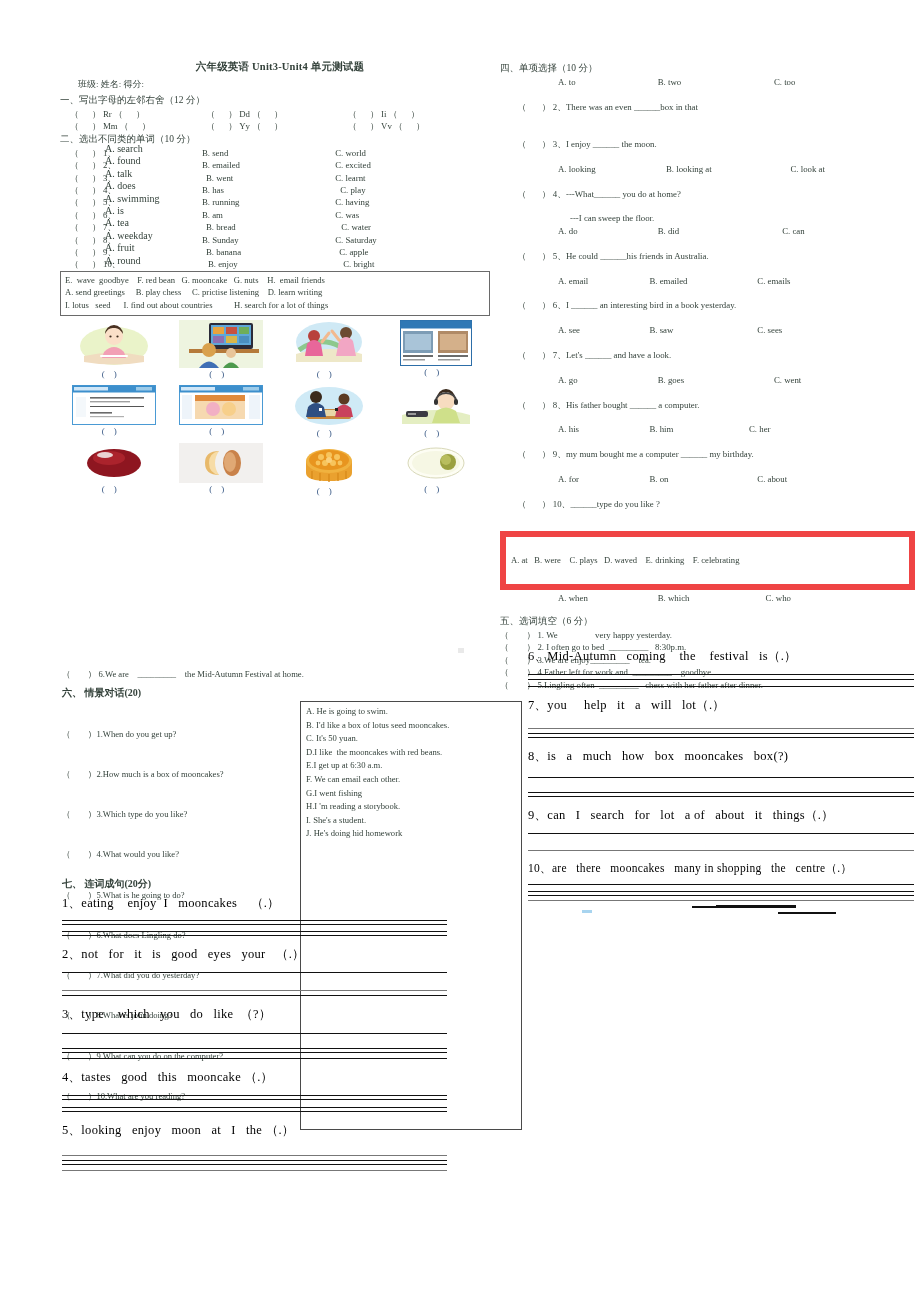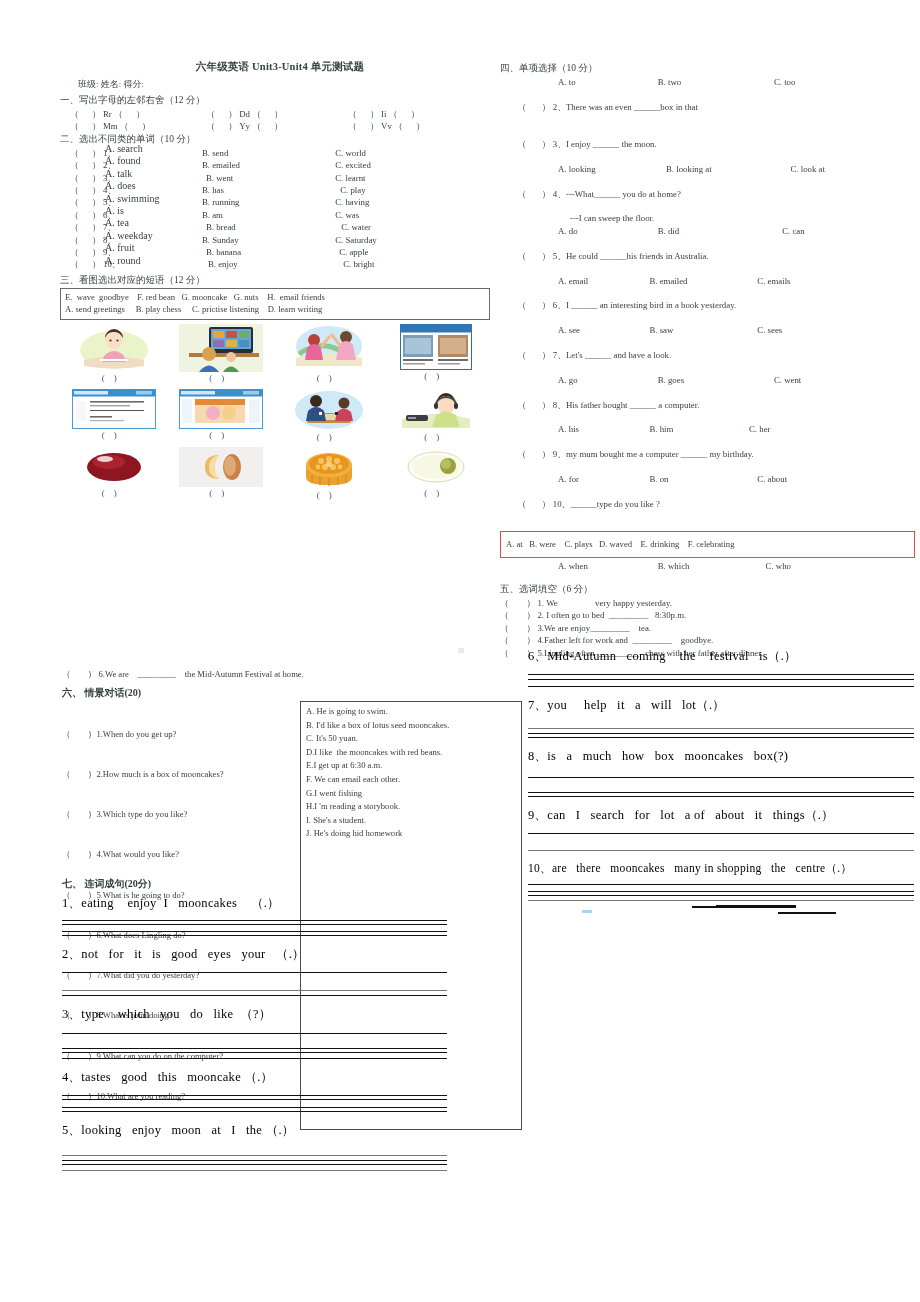--- a/index.html
+++ b/index.html
@@ -19,21 +19,21 @@
   .sechead{font-size:9.5px;font-weight:400;margin:2px 0 1px 0;}
   .sechead.bold{font-weight:700;}
   .qline{font-size:8.8px;line-height:12.4px;white-space:pre;}
 
   table.q{border-collapse:collapse;font-size:8.8px;line-height:12.4px;width:100%;}
   table.q td{padding:0;vertical-align:top;white-space:pre;}
 
   .bank{border:1px solid #6a6a6a;padding:2px 4px 3px 4px;font-size:8.6px;line-height:12.6px;}
   .bank div{white-space:pre;}
 
-  .bank2{border:1px solid #ef4444;padding:6px 5px;font-size:8.6px;line-height:13px;white-space:pre;}
+  .bank2{border:6px solid #ef4444;padding:17px 5px;font-size:8.6px;line-height:13px;white-space:pre;}
 
   .grid{margin-top:4px;}
   .gridrow{display:flex;}
   .gcell{width:25%;display:flex;flex-direction:column;align-items:center;}
   .thumb{display:flex;align-items:center;justify-content:center;overflow:hidden;}
   .paren{font-size:9px;color:#3a5a86;letter-spacing:9px;margin:1px 0 3px 0;line-height:10px;}
   .paren i{font-style:normal;}
 
   .dlg{display:flex;gap:10px;margin-top:1px;}
   .dlg-l{width:228px;font-size:8.6px;line-height:13.4px;white-space:pre;}
@@ -127,24 +127,24 @@
       <tr>
             <td style="padding-left:10px;">（      ） 10、</td>
             <td style="padding-left:6px;">B. enjoy</td>
             <td style="padding-left:8px;">C. bright</td>
           </tr>
     </tbody>
       </table>
 
     <div class="abs" style="left:45px;top:0;width:0;height:0;"></div>
 
-    <div class="sechead" style="margin-top:3px;">三、看图选出对应的短语（12 分）</div>
     <div class="bank">
       <div>E.  wave  goodbye    F. red bean   G. mooncake   G. nuts    H.  email friends</div>
       <div>A. send greetings     B. play chess     C. prictise listening    D. learn writing</div>
+      <div>I. lotus   seed      I. find out about countries          H. search for a lot of things</div>
     </div>
 
     <div class="grid">
 
       <div class="gridrow">
         <div class="gcell">
           <div class="thumb" style="width:76px;height:48px;">
             <svg width="76" height="48" viewBox="0 0 76 48">
               <ellipse cx="38" cy="26" rx="34" ry="19" fill="#eaf3c9"></ellipse>
               <path d="M8 36 q30 -7 60 0 l0 6 q-30 5 -60 0z" fill="#f0dcc0"></path>

